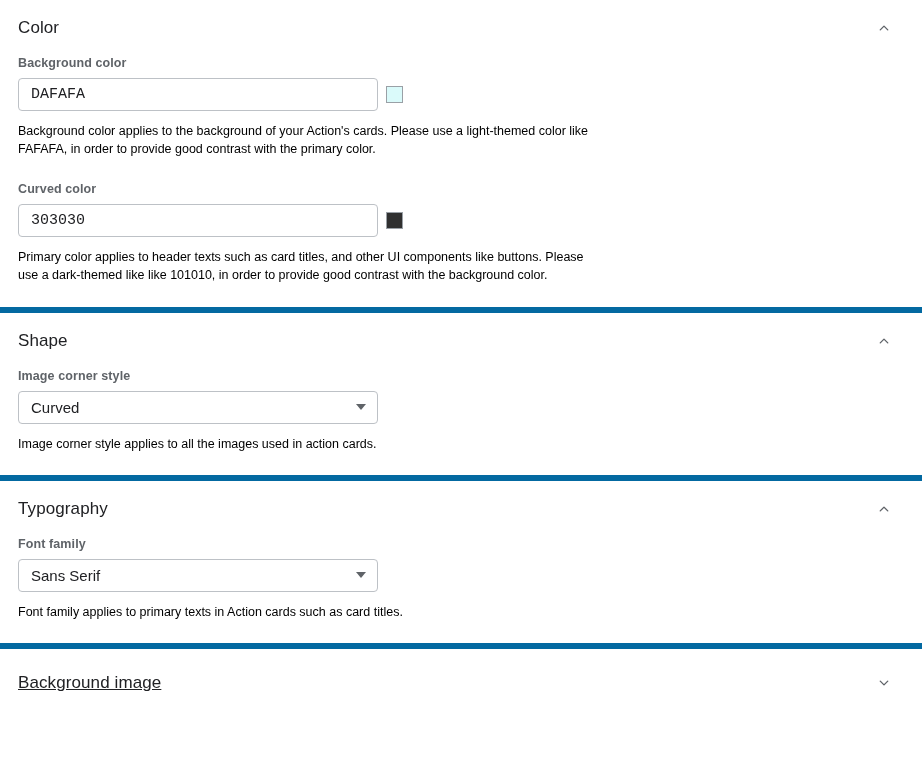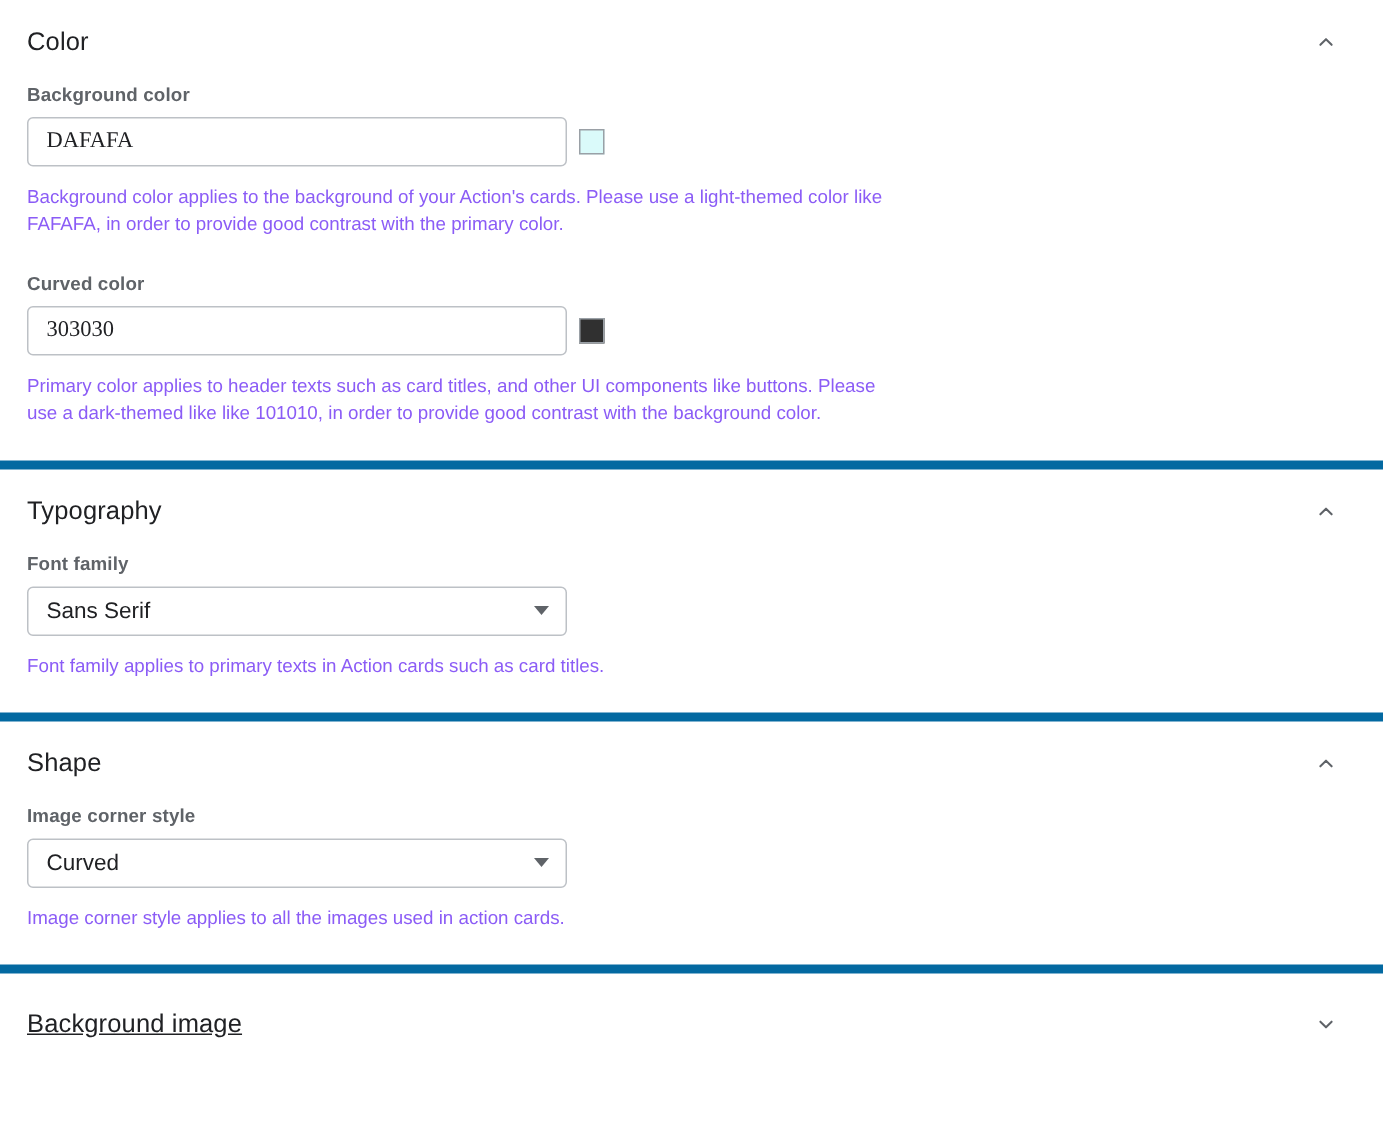--- a/index.html
+++ b/index.html
@@ -67,35 +67,35 @@
     gap: 8px;
   }
   .text-input {
     width: 360px;
     height: 33px;
     box-sizing: border-box;
     border: 1px solid #bdc1c6;
     border-radius: 4px;
     padding: 0 12px;
     font-size: 15px;
-    font-family: Liberation Serif, serif;
+    font-family: Liberation Mono, monospace;
     color: #202124;
     background: #ffffff;
     outline: none;
   }
   .swatch {
     width: 17px;
     height: 17px;
     border: 1px solid #9aa0a6;
     box-sizing: border-box;
     flex: 0 0 auto;
   }
   .helper-text {
     font-size: 12.5px;
-    color: #8b5cf6;
+    color: #000000;
     line-height: 1.45;
     margin-top: 11px;
     max-width: 580px;
   }
   .select-wrap {
     position: relative;
     width: 360px;
     height: 33px;
   }
   .select-box {
@@ -156,56 +156,56 @@
         <input class="text-input" type="text" value="303030" style="">
         <div class="swatch" style="background:#303030;"></div>
       </div>
       <div class="helper-text">Primary color applies to header texts such as card titles, and other UI components like buttons. Please use a dark-themed like like 101010, in order to provide good contrast with the background color.</div>
 
     </div>
   </div>
 
   <div class="section">
     <div class="section-header">
+      <div class="section-title">Shape</div>
+      <div class="chevron">
+        <svg width="18" height="18" viewBox="0 0 24 24" aria-hidden="true">
+          <path d="M7 14.5l5-5 5 5" fill="none" stroke="#5f6368" stroke-width="1.8" stroke-linecap="round" stroke-linejoin="round"></path>
+        </svg>
+      </div>
+    </div>
+    <div class="section-body">
+      <div class="field-label">Image corner style</div>
+      <div class="select-wrap">
+        <div class="select-box">Curved</div>
+        <div class="select-arrow"></div>
+      </div>
+      <div class="helper-text">Image corner style applies to all the images used in action cards.</div>
+    </div>
+  </div>
+
+  <div class="section">
+    <div class="section-header">
       <div class="section-title">Typography</div>
       <div class="chevron">
         <svg width="18" height="18" viewBox="0 0 24 24" aria-hidden="true">
           <path d="M7 14.5l5-5 5 5" fill="none" stroke="#5f6368" stroke-width="1.8" stroke-linecap="round" stroke-linejoin="round"></path>
         </svg>
       </div>
     </div>
     <div class="section-body">
       <div class="field-label">Font family</div>
       <div class="select-wrap">
         <div class="select-box">Sans Serif</div>
         <div class="select-arrow"></div>
       </div>
       <div class="helper-text">Font family applies to primary texts in Action cards such as card titles.</div>
     </div>
   </div>
 
-  <div class="section">
-    <div class="section-header">
-      <div class="section-title">Shape</div>
-      <div class="chevron">
-        <svg width="18" height="18" viewBox="0 0 24 24" aria-hidden="true">
-          <path d="M7 14.5l5-5 5 5" fill="none" stroke="#5f6368" stroke-width="1.8" stroke-linecap="round" stroke-linejoin="round"></path>
-        </svg>
-      </div>
-    </div>
-    <div class="section-body">
-      <div class="field-label">Image corner style</div>
-      <div class="select-wrap">
-        <div class="select-box">Curved</div>
-        <div class="select-arrow"></div>
-      </div>
-      <div class="helper-text">Image corner style applies to all the images used in action cards.</div>
-    </div>
-  </div>
-
   <div class="section last">
     <div class="section-header" style="padding-top:22px;text-decoration:underline;">
       <div class="section-title">Background image</div>
       <div class="chevron">
         <svg width="18" height="18" viewBox="0 0 24 24" aria-hidden="true">
           <path d="M7 9.5l5 5 5-5" fill="none" stroke="#5f6368" stroke-width="1.8" stroke-linecap="round" stroke-linejoin="round"></path>
         </svg>
       </div>
     </div>
   </div>

